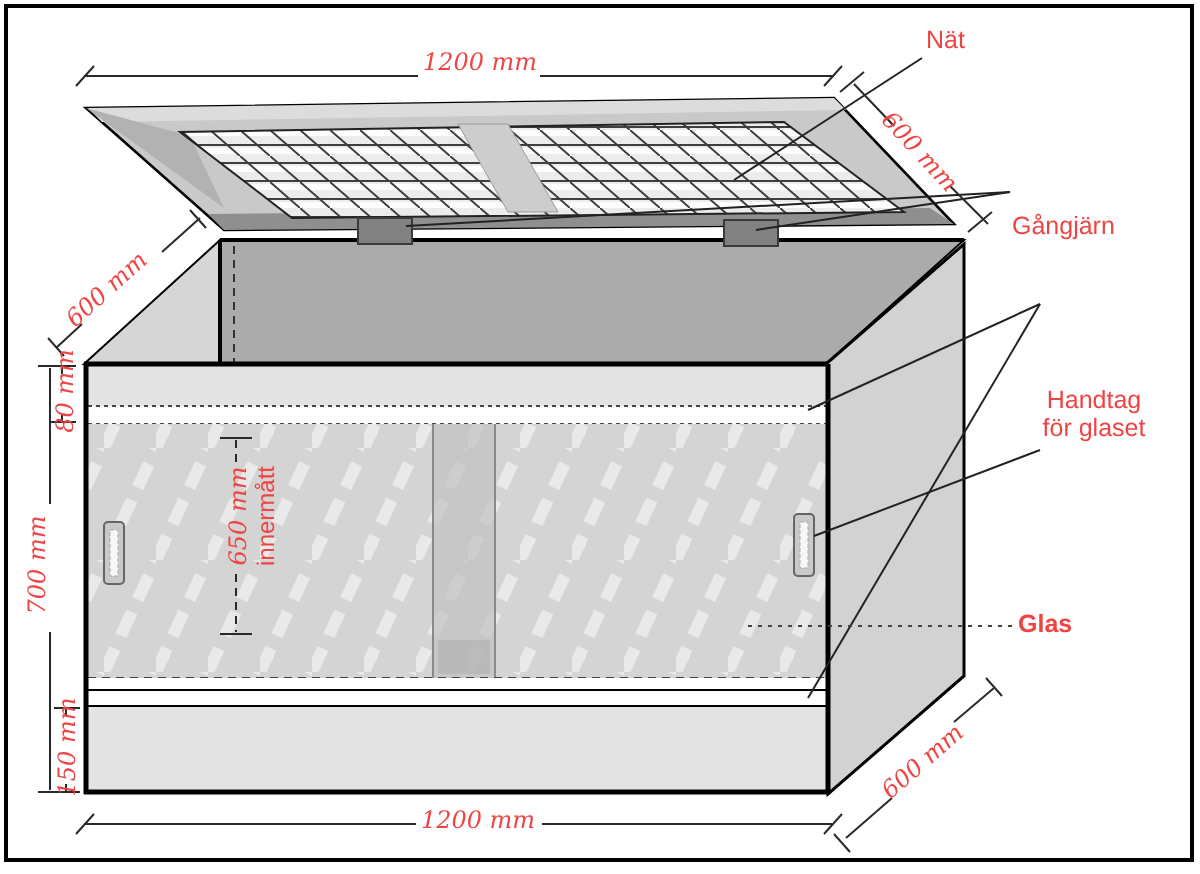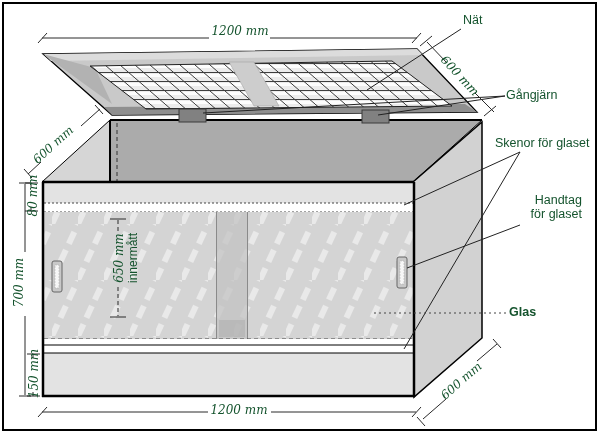--- a/index.html
+++ b/index.html
@@ -1,24 +1,24 @@
 <!DOCTYPE html>
 <html><head>
 <meta charset="utf-8">
 <style>
   html,body{margin:0;padding:0;background:#fff;}
   .stage{position:relative;width:600px;height:437px;background:#ffffff;overflow:hidden;
-         font-family:"Liberation Sans",sans-serif;color:#14532d;}
+         font-family:"Liberation Sans",sans-serif;color:#ef4444;}
   .frame{position:absolute;left:2px;top:2px;width:591px;height:425px;border:2px solid #000;}
   svg.draw{position:absolute;left:0;top:0;}
   .lbl{position:absolute;font-size:12.5px;line-height:14px;white-space:nowrap;}
   .dim{position:absolute;font-family:"DejaVu Serif",serif;font-style:italic;font-size:12px;
        line-height:13px;white-space:nowrap;text-align:center;}
   .rot-90{transform:rotate(-90deg);}
-  .center{text-align:right;}
+  .center{text-align:center;}
   .dim-block{position:absolute;transform:rotate(-90deg);text-align:center;}
   .dim-block .serif{font-family:"DejaVu Serif",serif;font-style:italic;font-size:12px;display:block;line-height:14px;}
   .dim-block .sans{font-family:"Liberation Sans",sans-serif;font-size:12px;display:block;line-height:14px;}
 </style>
 </head>
 <body>
 
 <div class="stage">
   <div class="frame"></div>
 
@@ -141,22 +141,21 @@
         <line x1="412" y1="417" x2="421" y2="407"></line>
 
       <line x1="423" y1="419" x2="446" y2="399"></line>
         <line x1="477" y1="361" x2="497" y2="344"></line>
       <line x1="417" y1="417" x2="425" y2="426"></line>
         <line x1="493" y1="339" x2="501" y2="348"></line>
     </g>
   </svg>
 
   <div class="lbl" style="left:463px;top:13px;">Nät</div>
-  <div class="lbl" style="left:506px;top:88px;">Gångjärn</div>
-  <div class="lbl" style="left:495px;top:136px;">Skenor för glaset</div>
+  <div class="lbl" style="left:506px;top:106px;">Gångjärn</div>
   <div class="lbl center" style="left:512px;top:193px;width:70px;">
     <span>Handtag</span><br>
     <span>för glaset</span>
   </div>
   <div class="lbl" style="left:509px;top:305px;font-weight:bold;">Glas</div>
 
   <div class="dim" style="left:211px;top:25px;width:58px;">1200 mm</div>
   <div class="dim" style="left:435px;top:69px;width:48px;transform:rotate(47deg);">600 mm</div>
   <div class="dim" style="left:29px;top:139px;width:48px;transform:rotate(-42deg);">600 mm</div>
   <div class="dim rot-90" style="left:12px;top:189px;width:42px;">80 mm</div>

